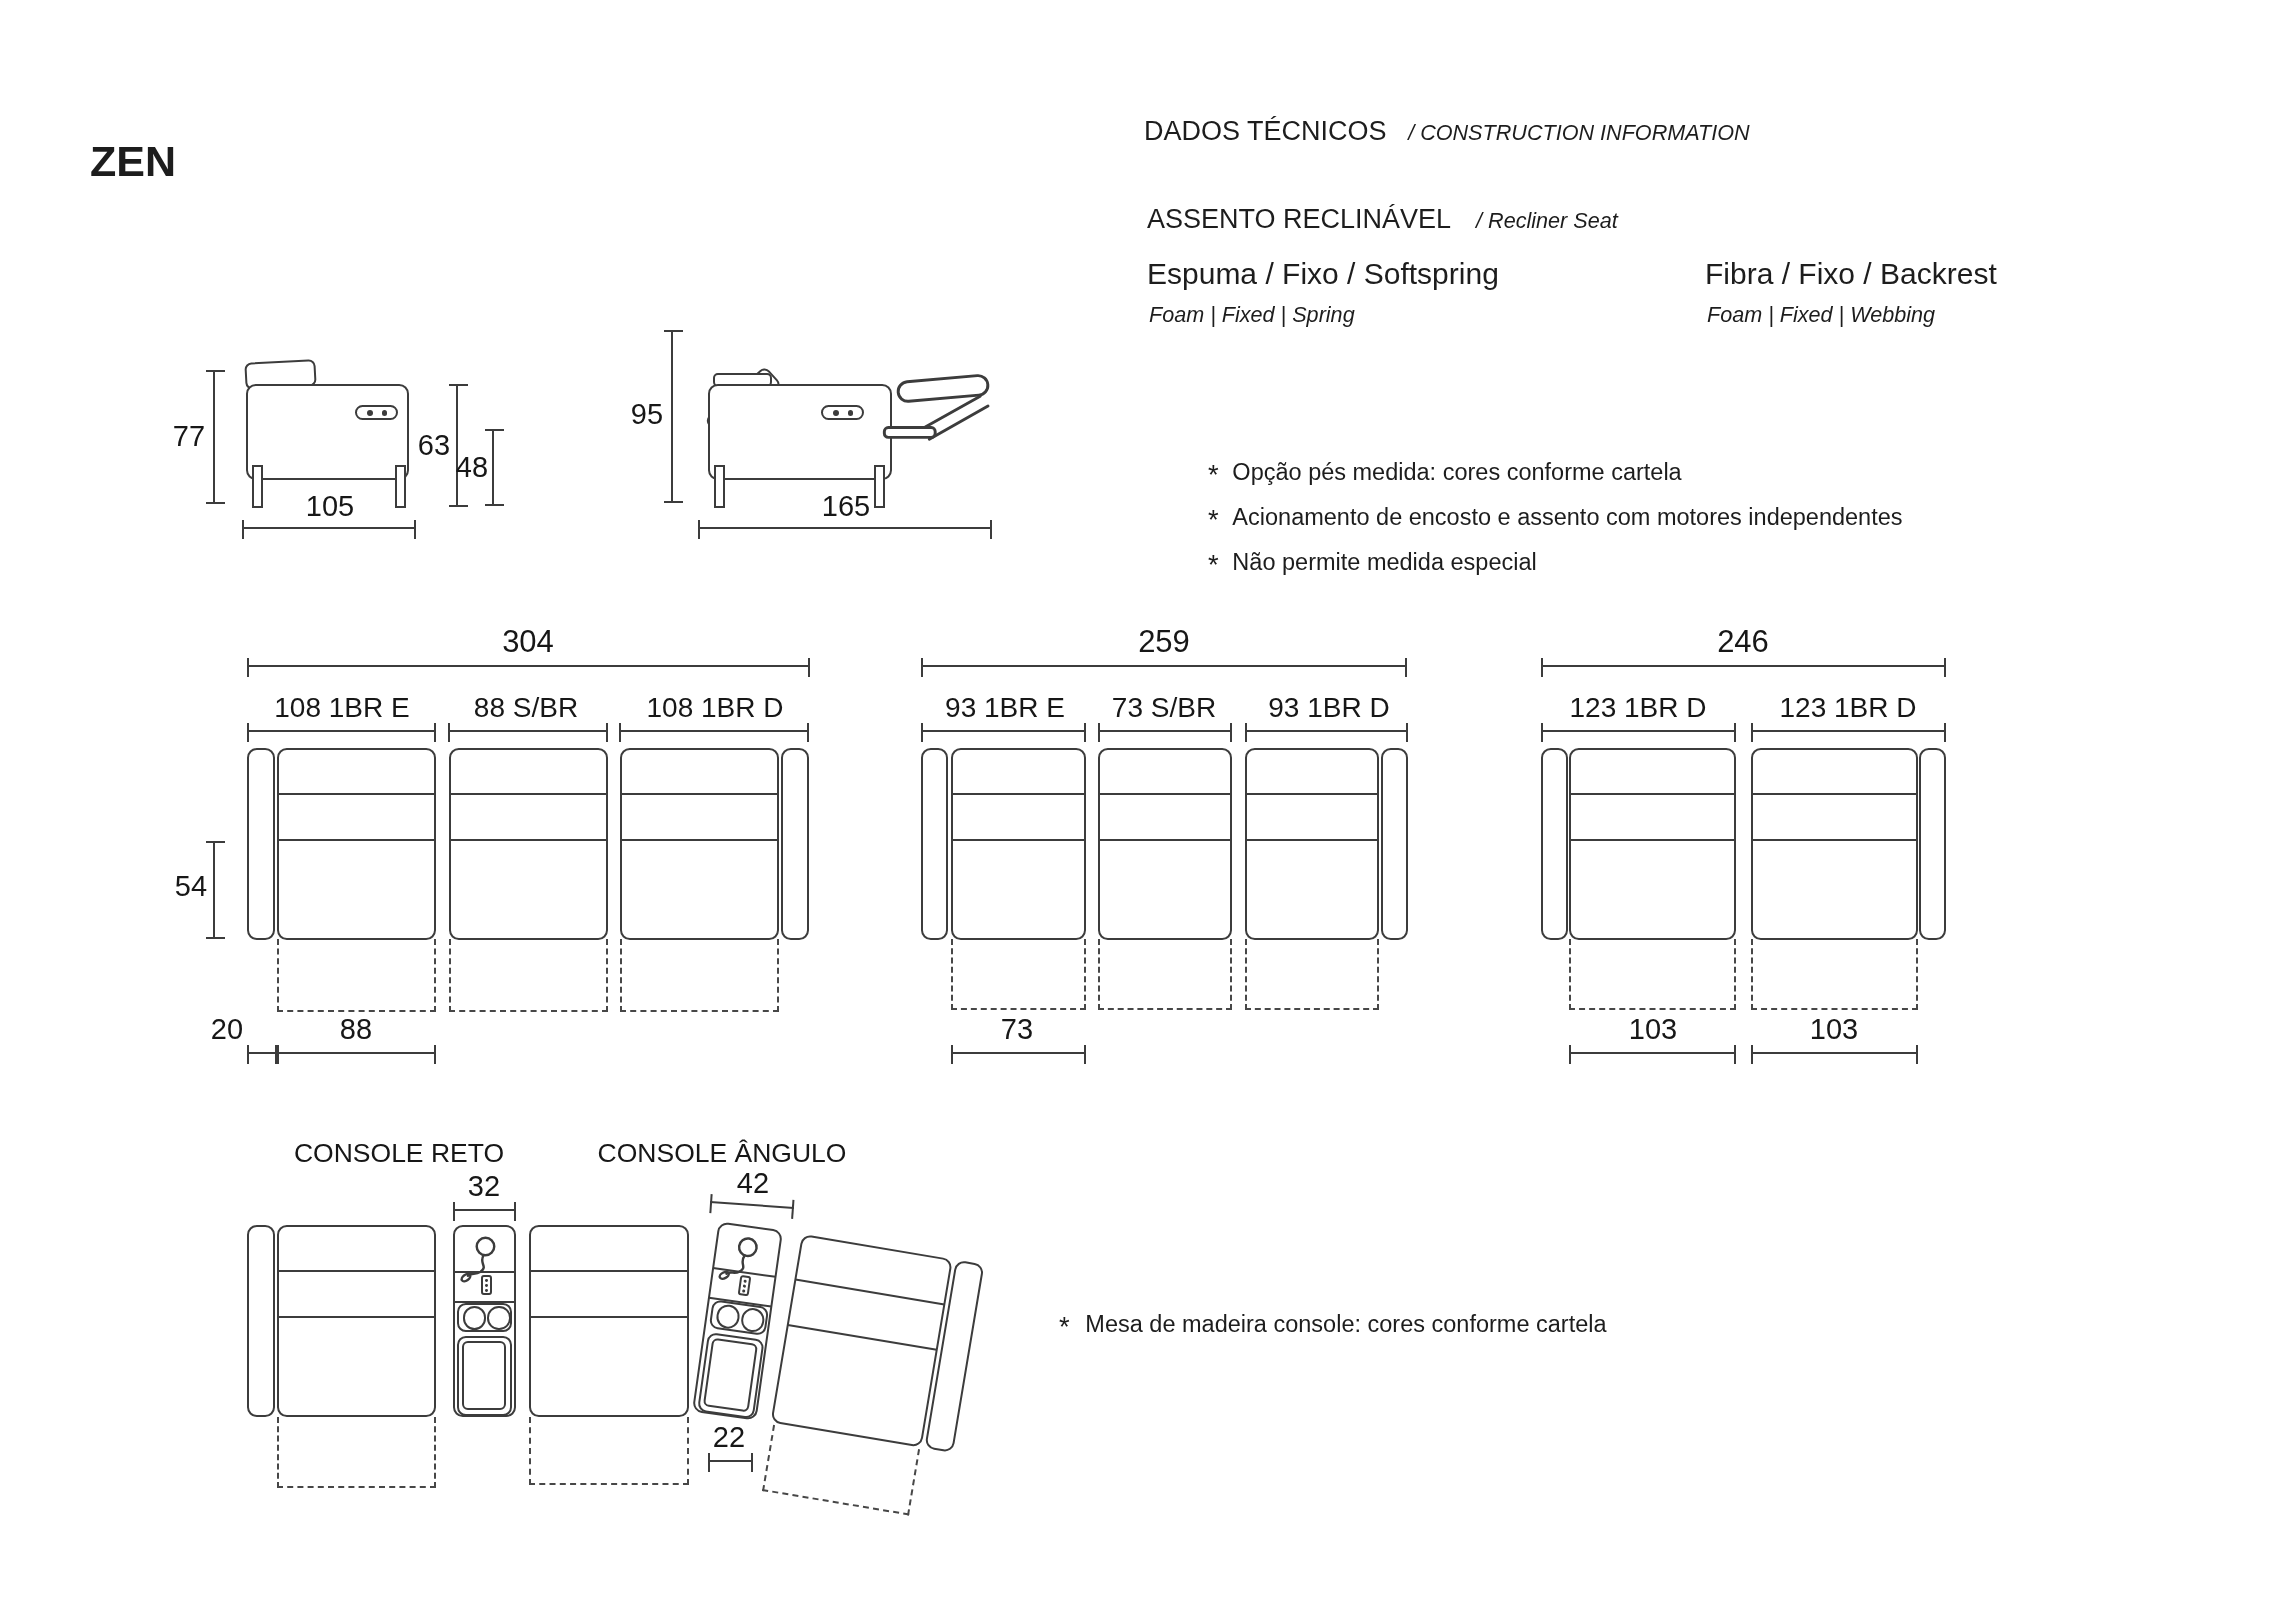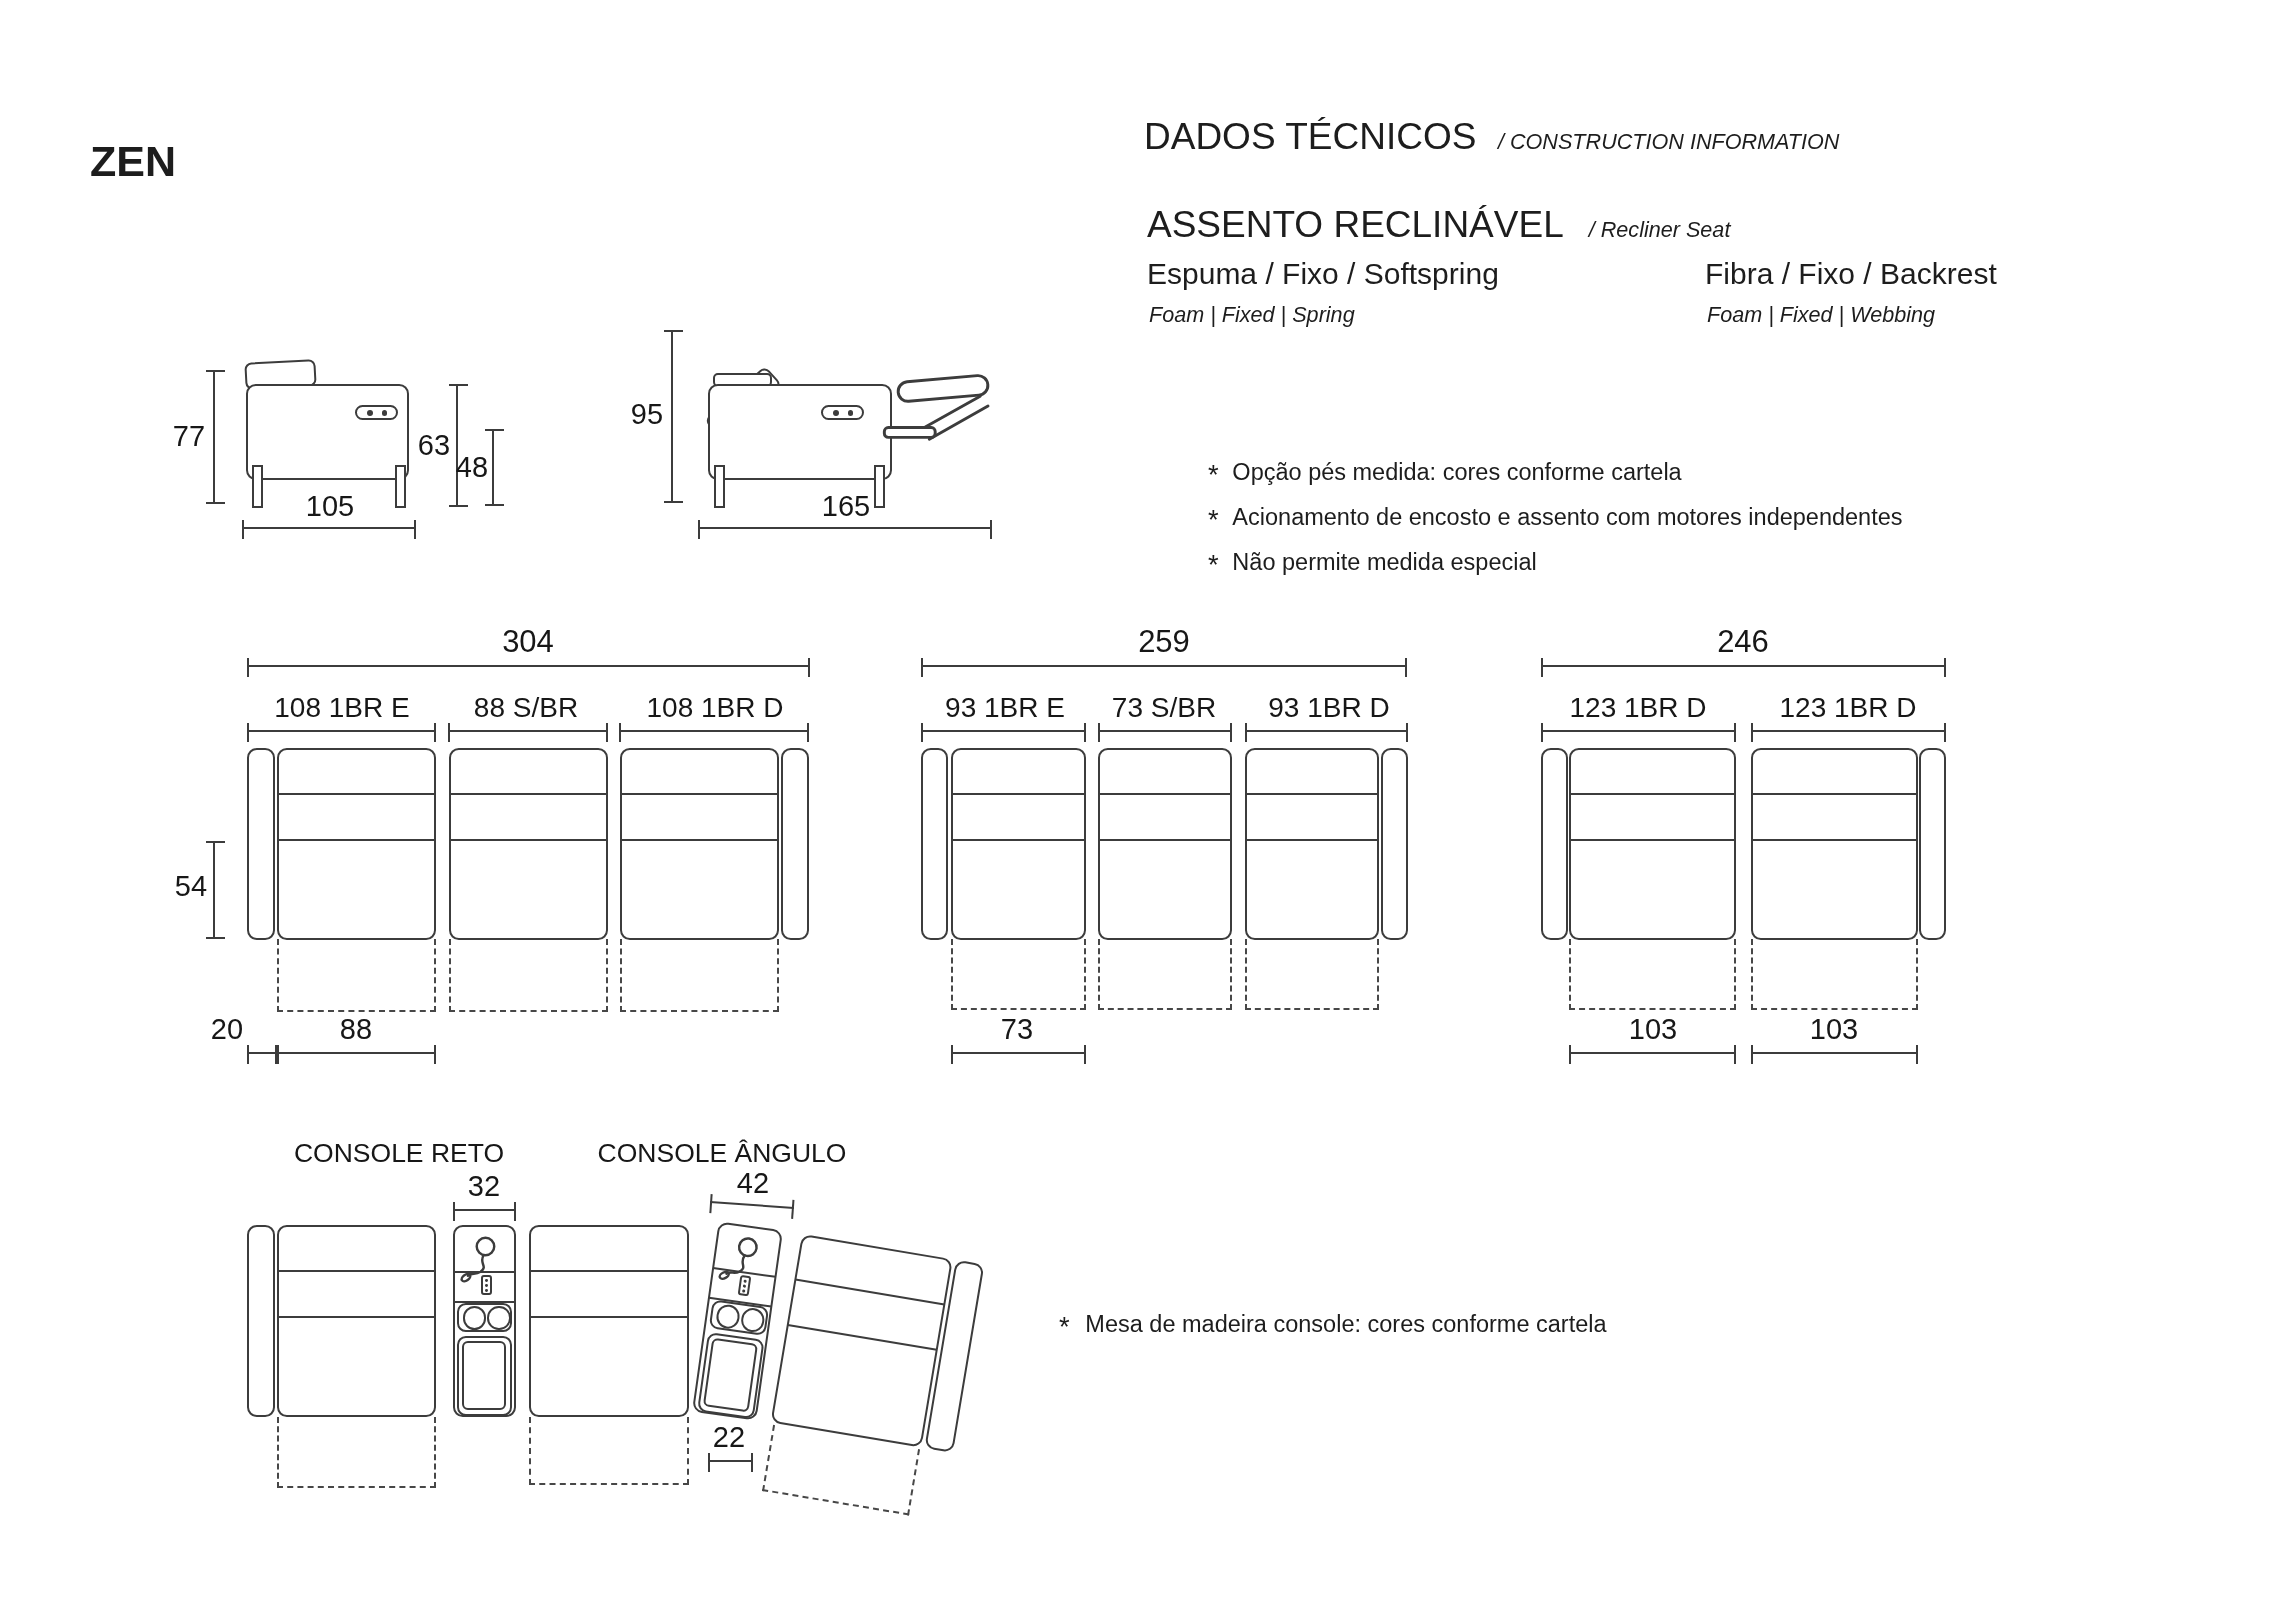--- a/index.html
+++ b/index.html
@@ -1,21 +1,21 @@
 <!DOCTYPE html>
 <html><head>
 <meta charset="utf-8">
 <style>
   html,body{margin:0;padding:0;background:#fff;}
   #canvas{position:relative;width:2292px;height:1620px;background:#ffffff;overflow:hidden;
           font-family:"Liberation Sans", sans-serif;color:#1d1d1d;}
   .abs{position:absolute;}
   
   .ttl{font-size:43px;font-weight:bold;letter-spacing:0px;}
-  .h1{font-size:37px;}
+  .h1{font-size:27px;}
   .h1i{font-size:21.6px;font-style:italic;}
   .spec{font-size:30px;}
   .speci{font-size:21.6px;font-style:italic;}
   .note{font-size:23.5px;}
   .star{font-size:27.4px;line-height:19.6px;padding-top:5.9px;}
   .num{position:absolute;font-size:29px;line-height:29px;white-space:nowrap;transform:translateX(-50%);color:#171717;}
   .numbig{font-size:31px;}
   .seclab{position:absolute;font-size:28px;line-height:28px;white-space:nowrap;transform:translateX(-50%);color:#171717;}
   .conlab{position:absolute;font-size:26.5px;line-height:26.5px;white-space:nowrap;transform:translateX(-50%);color:#171717;}
   

